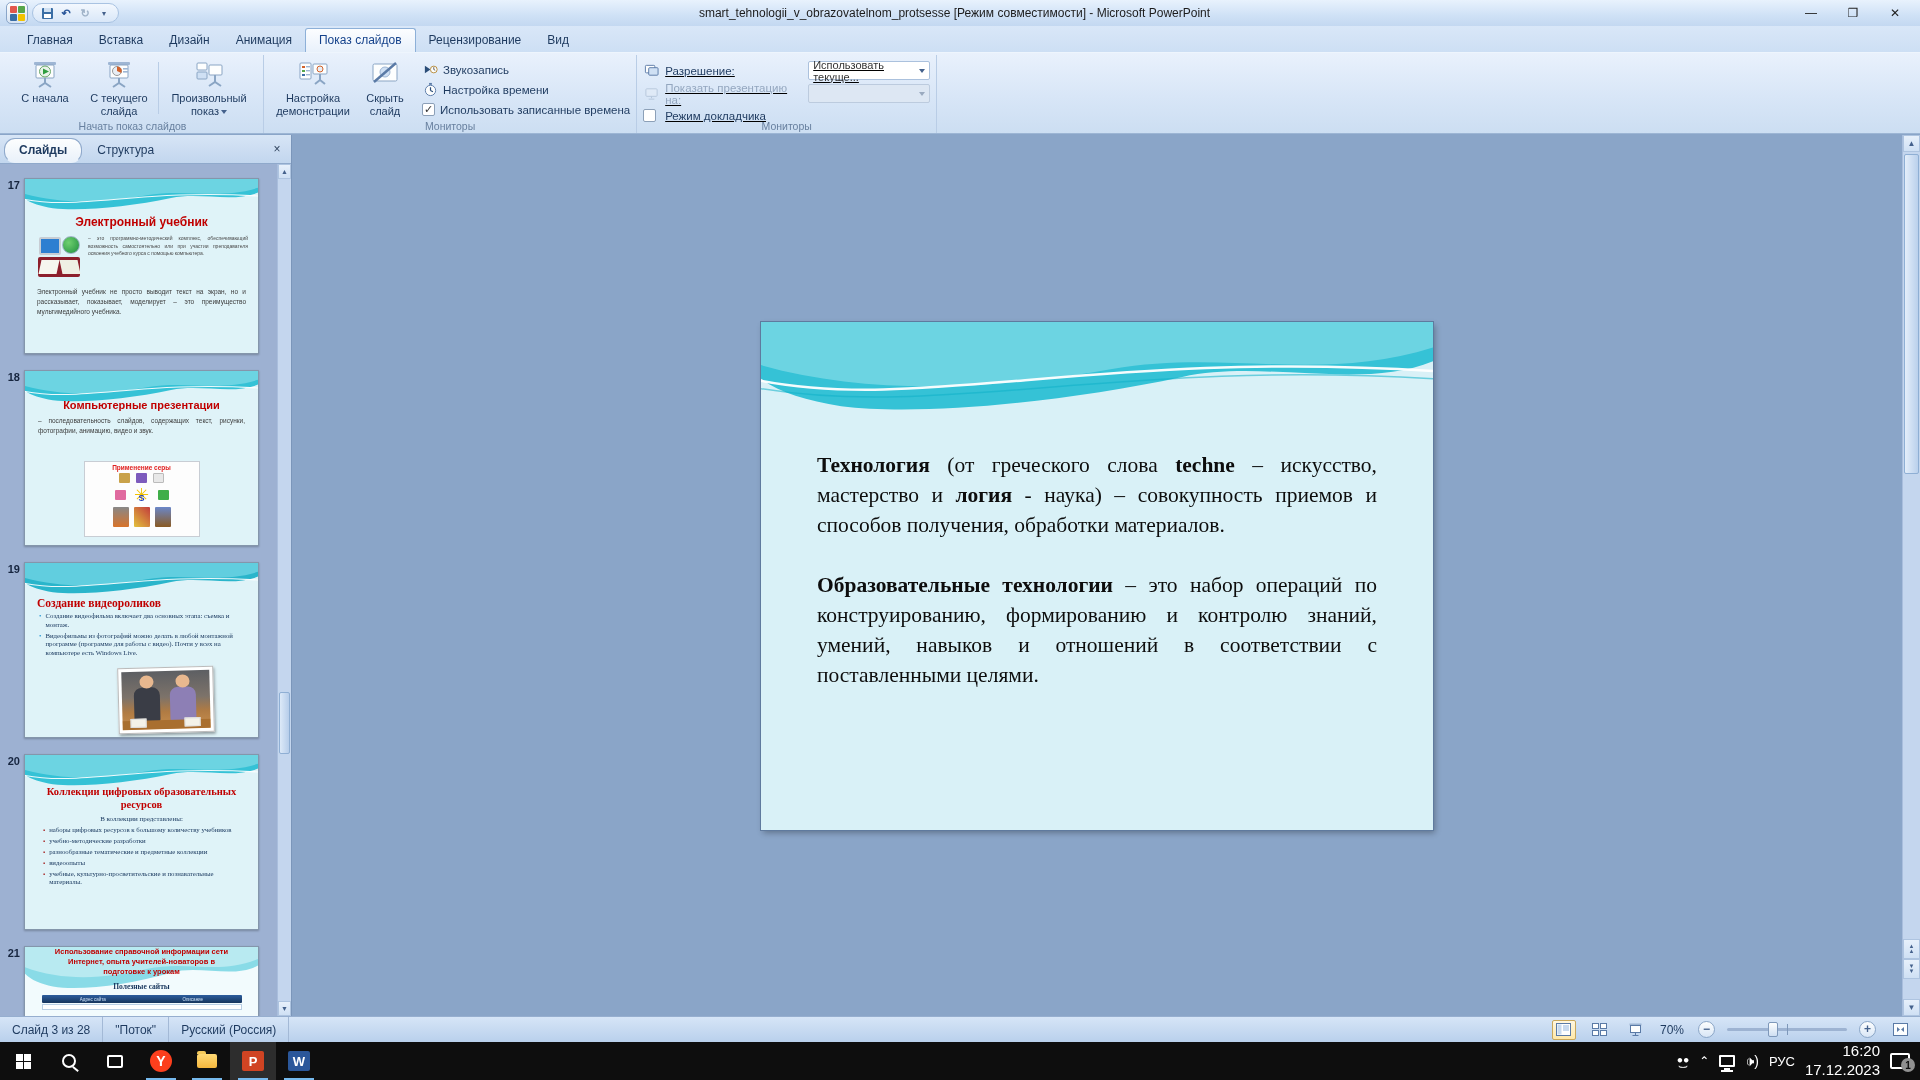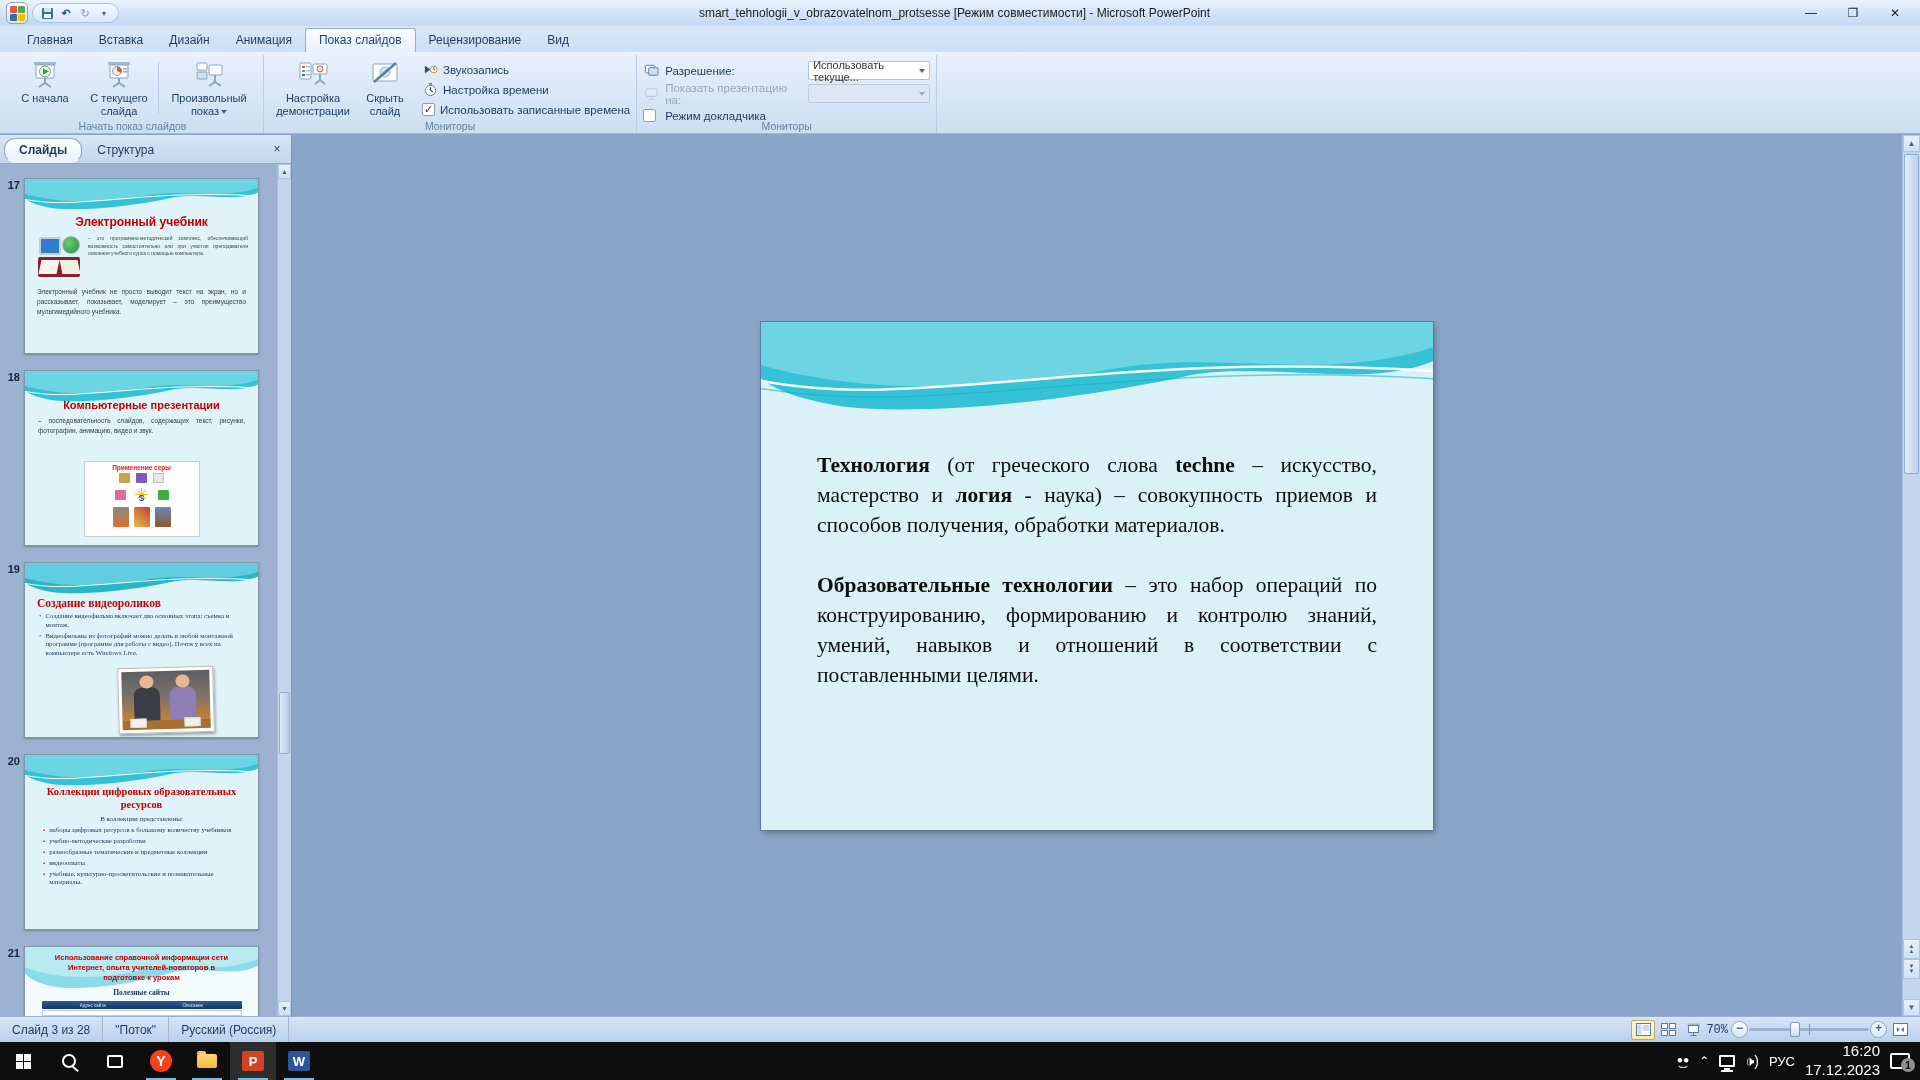--- a/index.html
+++ b/index.html
@@ -53,21 +53,21 @@
     border-top:4px solid #44618c; display:inline-block; margin-left:2px; vertical-align:middle; }
   .setup-right { display:flex; flex-direction:column; gap:3px; margin-left:8px; padding-top:3px; }
   .rrow { display:flex; align-items:center; gap:5px; font-size:11.5px; color:#1e3a5f; height:17px; }
   .rrow.disabled { color:#94a7bf; }
   .smicon { width:16px; height:16px; display:inline-flex; align-items:center; justify-content:center; }
   .checkbox { width:13px; height:13px; background:#fff; border:1px solid #8ca0b8; border-radius:2px;
     display:inline-flex; align-items:center; justify-content:center; font-size:11px; color:#333; }
   .dd { width:122px; height:19px; background:#fff; border:1px solid #abc1dd; border-radius:2px;
     display:flex; align-items:center; font-size:11px; color:#333; padding:0 4px; justify-content:space-between; }
   .dd.disabled { background:#dde7f3; border-color:#bccbde; color:#9aaabf; }
-  .mon-grid { display:grid; grid-template-columns:auto 1fr auto; gap:4px 6px; align-items:center; padding-top:3px; }
+  .mon-grid { display:grid; grid-template-columns:auto 1fr auto; gap:4px 6px; align-items:center; padding-top:3px;text-decoration:underline; }
 
   
   #main { position:absolute; top:135px; left:0; right:0; bottom:64px; display:flex; }
 
   
   #panel { width:292px; background:#9db1d2; position:relative; border-right:1px solid #7b96ba; }
   #panel-tabs { height:29px; display:flex; align-items:flex-end; background:linear-gradient(#d7e5f6,#c2d6ee);
     border-bottom:1px solid #8fa9cb; padding-left:4px; }
   .ptab { font-size:12px; color:#1e3a5f; padding:4px 14px 5px; border-radius:3px 3px 0 0;
     border:1px solid transparent; position:relative; }
@@ -127,21 +127,21 @@
   
   .t20-title { margin-top:30px; font-size:10.5px; line-height:1.25; font-family:"Liberation Serif",serif; padding:0 14px; }
   .t20-sub { text-align:center; font-family:"Liberation Serif",serif; font-size:7px; color:#17365d; margin-top:4px; }
   .t20-bullets { margin:3px 14px 0 18px; }
   .t20-bullets .bl { display:flex; gap:4px; font-family:"Liberation Serif",serif; font-size:6.8px;
     color:#17365d; line-height:1.3; margin-bottom:2px; }
   .bl-sq { color:#a33; font-size:6px; line-height:1.4; }
 
   
   .t21 { background:#f2fbfd; }
-  .t21-title { margin-top:6px; font-size:7.5px; line-height:1.35; padding:0 24px; position:relative; }
+  .t21-title { font-size:7.5px; line-height:1.35; padding:0 24px; position:relative; }
   .t21-sub { text-align:center; font-family:"Liberation Serif",serif; font-weight:bold; font-size:7.5px; color:#17365d; margin-top:5px; position:relative; }
   .t21-tablehead { position:relative; margin:4px auto 0; width:200px; height:8px;
     background:linear-gradient(#2c5d9e,#17365d); border-radius:1px; display:flex; justify-content:space-around; align-items:center; }
   .t21-tablehead span { color:#cfe3f8; font-size:4.5px; }
   .t21-row { margin:1px auto 0; width:200px; height:6px; background:#fff; border:1px solid #b9cfe4; }
 
   
   #panel-scroll { position:absolute; top:29px; right:0; width:14px; bottom:0; background:#c4d6ee; border-left:1px solid #a9bedd; }
   .scroll-arrow { height:15px; display:flex; align-items:center; justify-content:center; font-size:7px; color:#44618c;
     background:linear-gradient(#e7f0fb,#cfe0f4); border:1px solid #aec4e0; }
@@ -164,21 +164,21 @@
     background:linear-gradient(90deg,#e4eefa,#bad0ec); border:1px solid #8fafd4; border-radius:2px; }
   .vnav { position:absolute; left:0; right:0; height:20px; display:flex; flex-direction:column; align-items:center;
     justify-content:center; font-size:6px; line-height:5px; color:#44618c; background:linear-gradient(#e7f0fb,#cfe0f4); border:1px solid #aec4e0; }
   #vscroll .sa-bottom { position:absolute; bottom:0; left:0; right:0; }
 
   
   #statusbar { position:absolute; left:0; right:0; bottom:38px; height:26px;
     background:linear-gradient(#d6e5f7,#b9d0ec); border-top:1px solid #96aecf; display:flex; align-items:center;
     font-size:12px; color:#1e3a5f; }
   .sseg { padding:0 12px; height:100%; display:flex; align-items:center; border-right:1px solid #a3b9d6; }
-  #status-right { margin-left:auto; display:flex; align-items:center; gap:1px; padding-right:8px;font-family:Liberation Mono, monospace; }
+  #status-right { margin-left:auto; display:flex; align-items:center; gap:12px; padding-right:8px; }
   .viewbtn { width:24px; height:20px; display:flex; align-items:center; justify-content:center; border-radius:2px; border:1px solid transparent; }
   .viewbtn.active { background:linear-gradient(#fff7e0,#ffe8a8); border-color:#c9a85c; }
   .zoom-btn { width:17px; height:17px; border-radius:50%; background:linear-gradient(#fdfefe,#d8e6f6);
     border:1px solid #8ba6c7; color:#44618c; font-size:12px; line-height:14px; text-align:center; font-weight:bold; }
   .zoom-track { width:120px; height:3px; background:#9db3d2; border-radius:2px; position:relative; }
   .zoom-tick { position:absolute; left:50%; top:-4px; width:1px; height:11px; background:#7e98ba; }
   .zoom-thumb { position:absolute; left:34%; top:-6px; width:10px; height:15px;
     background:linear-gradient(#fdfefe,#cfdff2); border:1px solid #7e98ba; border-radius:2px; }
   .zoom-label { font-size:12px; color:#1e3a5f; margin-right:2px; }
 

